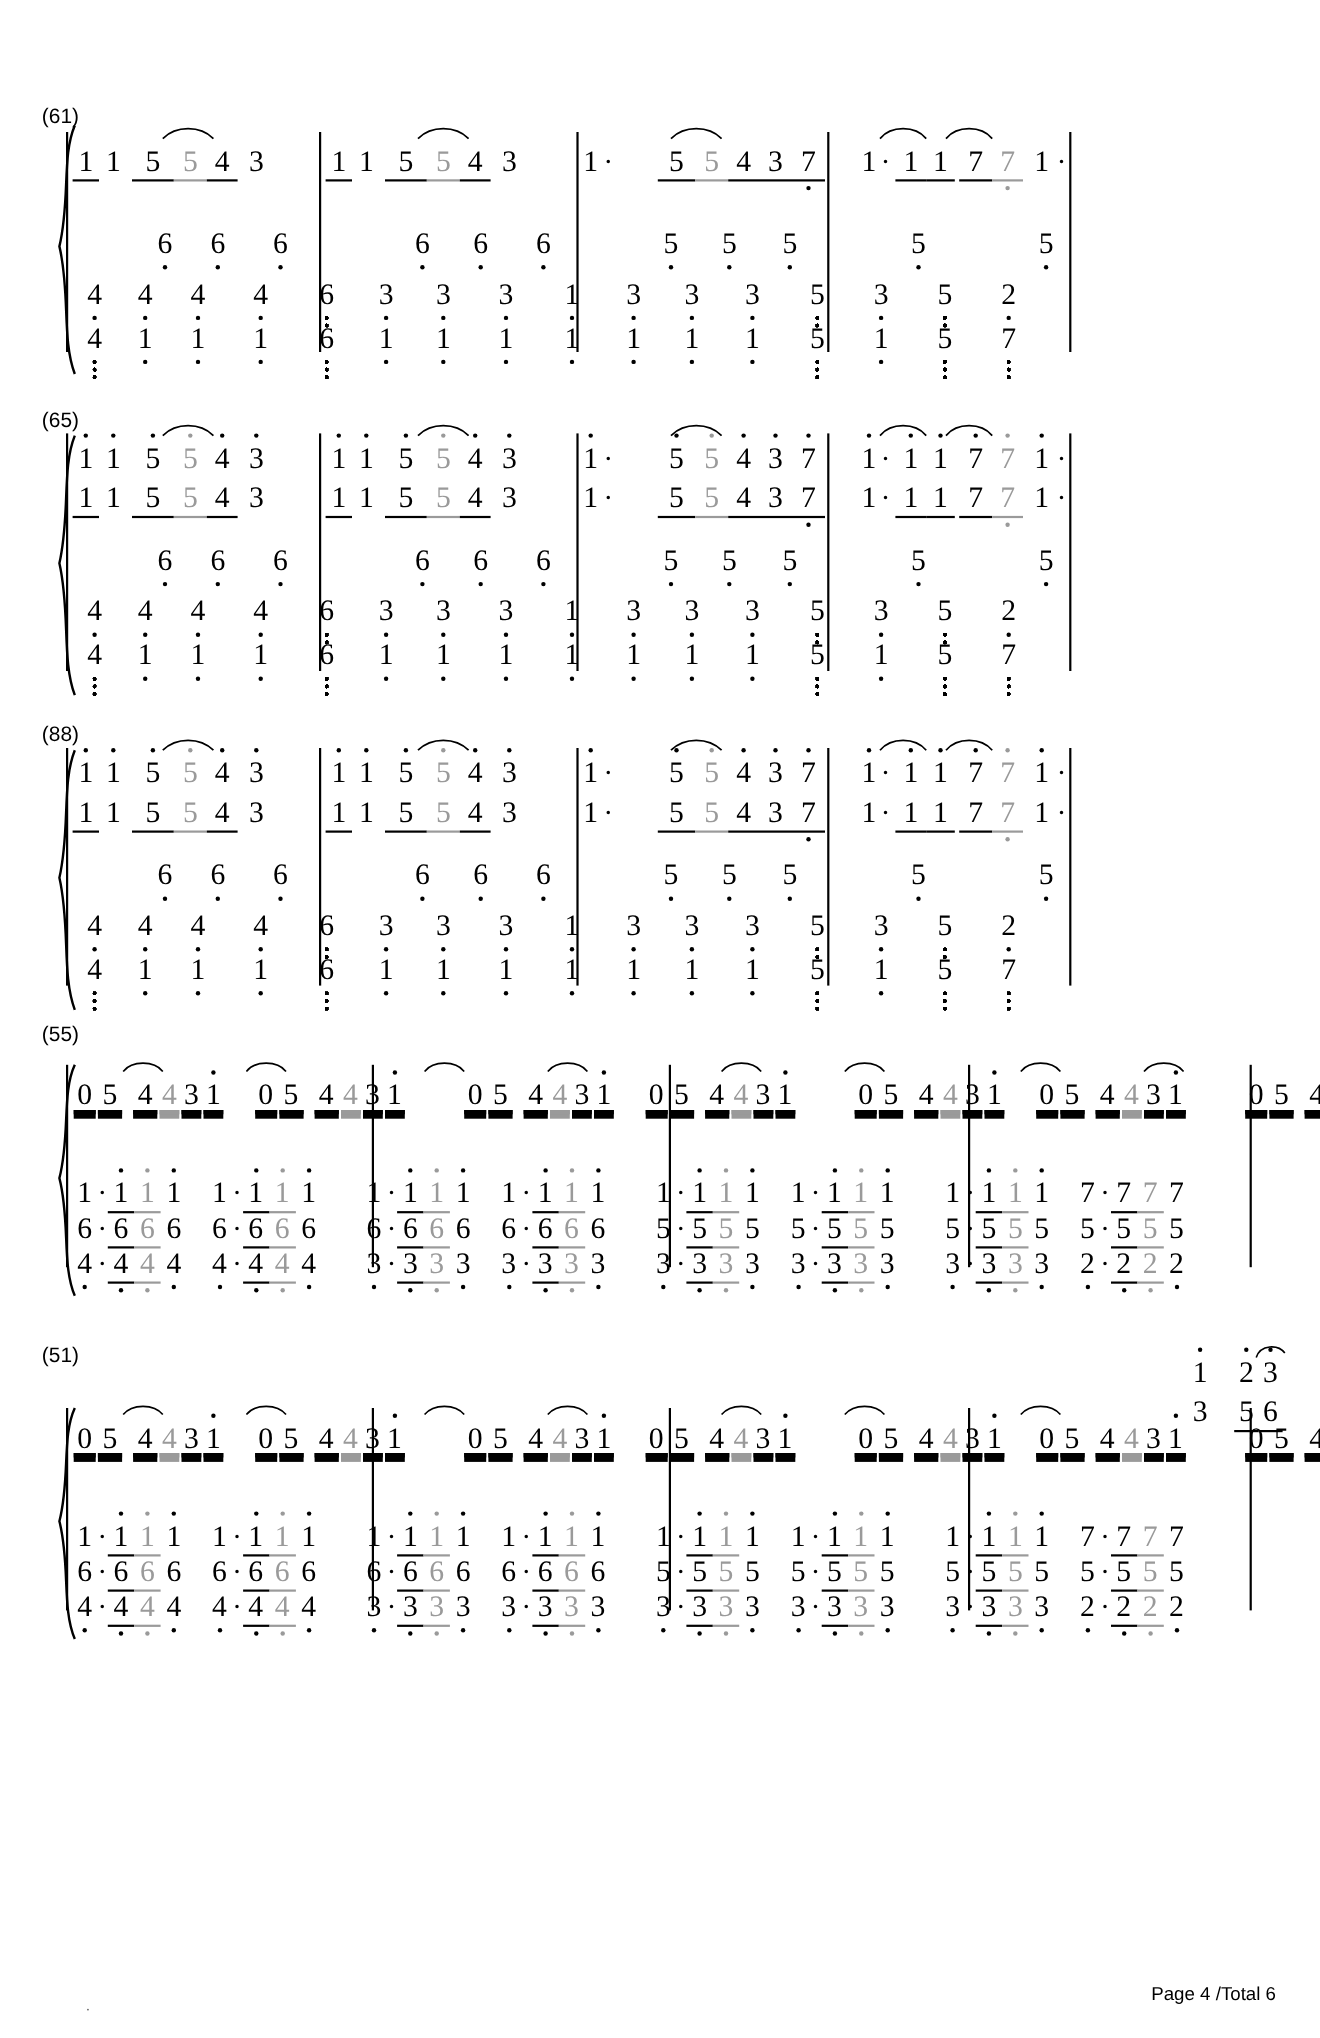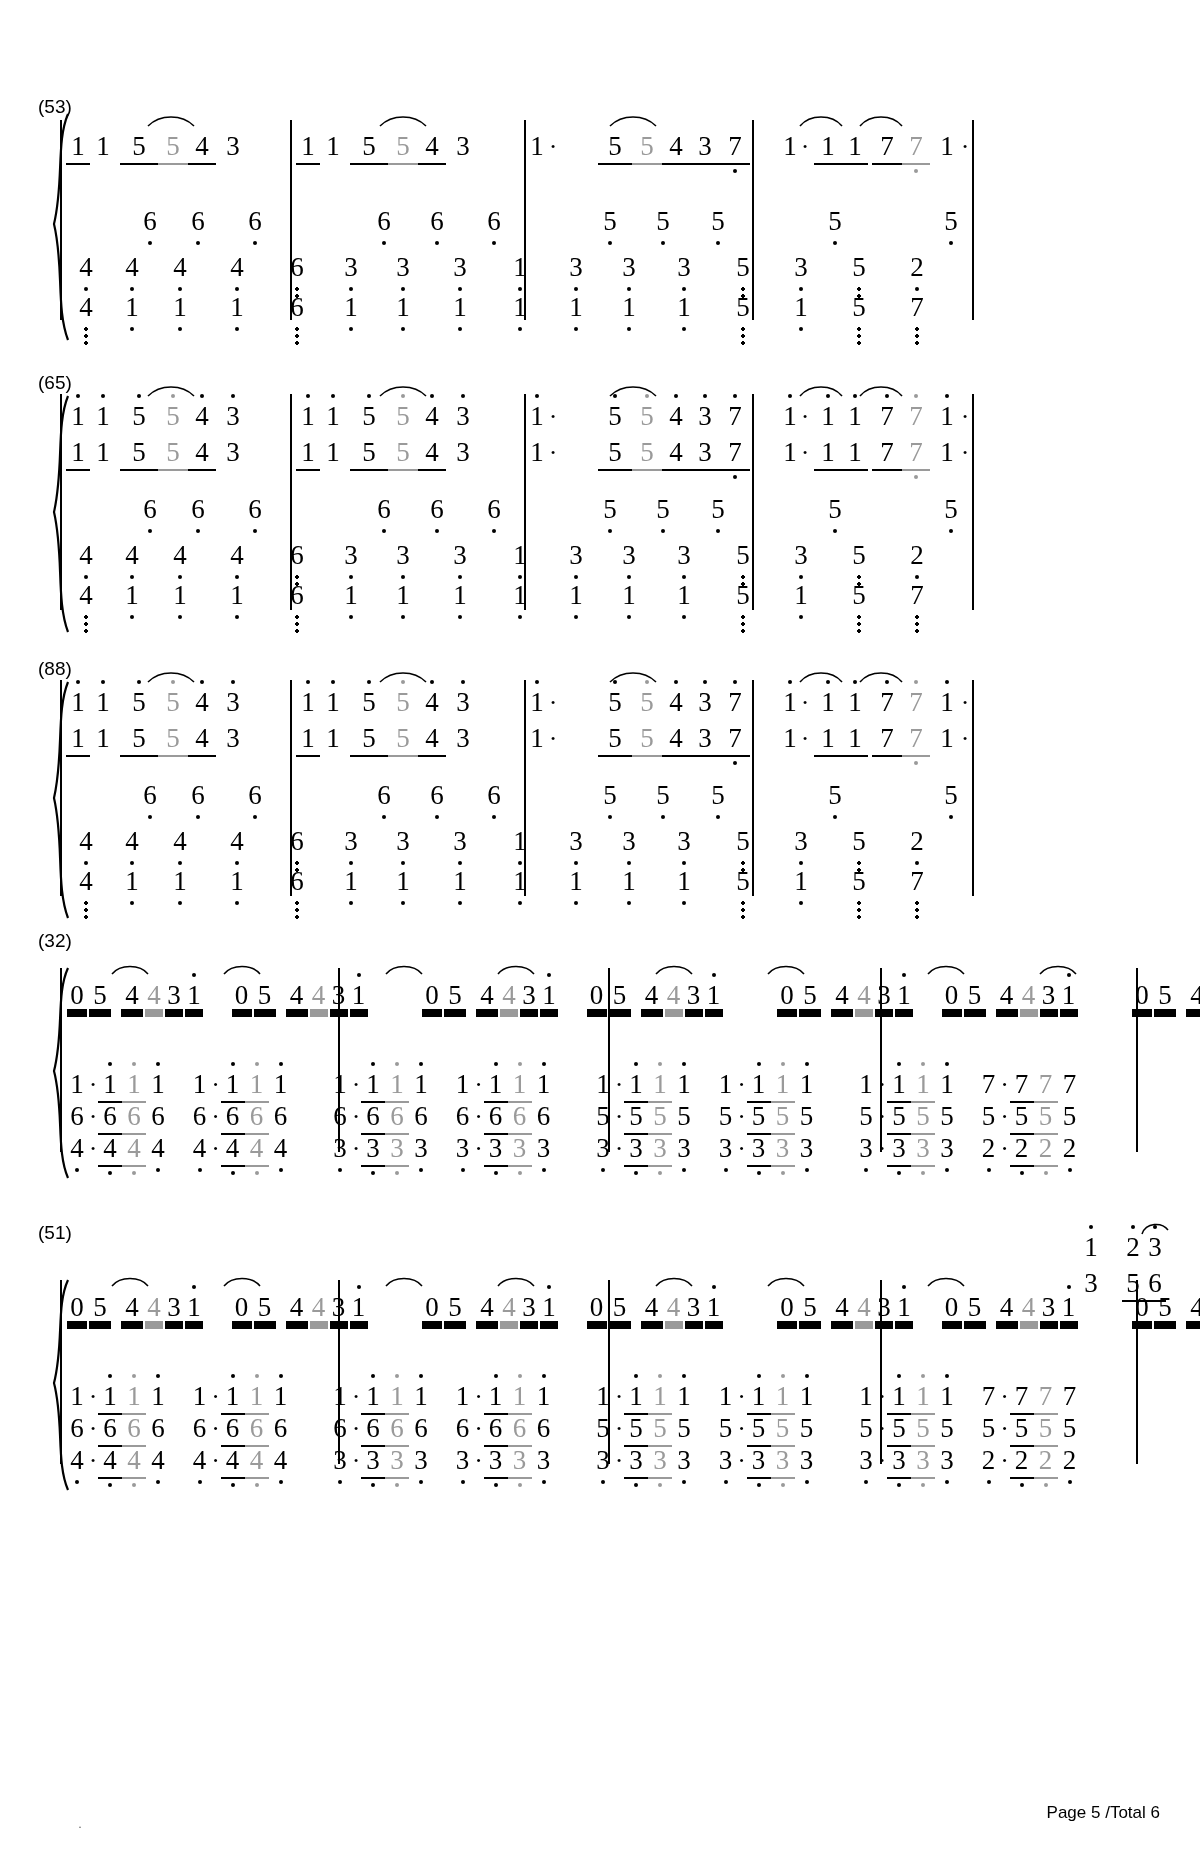--- a/index.html
+++ b/index.html
@@ -74,21 +74,21 @@
     font-family:"Liberation Sans",sans-serif;font-size:17px;
   }
   .tinymark{position:absolute;left:78px;bottom:18px;font-size:12px;color:#555;}
 </style>
 </head>
 <body>
 
 <div class="page">
 
 <div class="system" style="position:absolute;left:0;top:90px;width:1200px;height:250px;">
-  <div class="meas-label" style="top:6px;">(53)</div>
+  <div class="meas-label" style="top:6px;">(61)</div>
   <div class="brace" style="top:22px;">
     <svg width="26" height="230" viewBox="0 0 26 230">
           <path d="M20 2 C8 30 16 70 6 112 C16 154 8 196 20 228" stroke="#000" stroke-width="2.2" fill="none"></path>
         </svg>
   </div>
 
   <div class="barline" style="left:60px;top:30px;height:200px;"></div>
   <div class="barline" style="left:290px;top:30px;height:200px;"></div>
   <div class="barline" style="left:524px;top:30px;height:200px;"></div>
   <div class="barline" style="left:752px;top:30px;height:200px;"></div>
@@ -396,21 +396,21 @@
     <span class="n dotdn" style="width:52px;">1</span>
     <span class="n dotdn" style="width:52px;">1</span><span class="n dotdn" style="width:54px;">1</span><span class="n dotdn" style="width:56px;">1</span>
     <span class="n dotdn3" style="width:54px;">5</span>
     <span class="n dotdn" style="width:54px;">1</span>
     <span class="n dotdn3" style="width:54px;">5</span>
     <span class="n dotdn3" style="width:54px;">7</span>
   </div>
 </div>
 
 <div class="system" style="position:absolute;left:0;top:930px;width:1200px;height:250px;">
-  <div class="meas-label" style="top:0px;">(32)</div>
+  <div class="meas-label" style="top:0px;">(55)</div>
   <div class="brace" style="top:36px;">
     <svg width="26" height="214" viewBox="0 0 26 214">
           <path d="M20 2 C8 28 16 66 6 105 C16 144 8 184 20 212" stroke="#000" stroke-width="2.2" fill="none"></path>
         </svg>
   </div>
 
   <div class="barline" style="left:60px;top:38px;height:184px;"></div>
   <div class="barline" style="left:338px;top:38px;height:184px;"></div>
   <div class="barline" style="left:608px;top:38px;height:184px;"></div>
   <div class="barline" style="left:880px;top:38px;height:184px;"></div>
@@ -662,15 +662,15 @@
     <span style="display:inline-block;width:6px;"></span>
     <span class="n dotdn" style="width:22px;">3</span><span class="augdot">·</span><span class="n u1 dotdn" style="width:24px;">3</span><span class="n u1 dotdn grey" style="width:24px;">3</span><span class="n dotdn" style="width:24px;">3</span>
     <span style="display:inline-block;width:24px;"></span>
     <span class="n dotdn" style="width:22px;">3</span><span class="augdot">·</span><span class="n u1 dotdn" style="width:24px;">3</span><span class="n u1 dotdn grey" style="width:24px;">3</span><span class="n dotdn" style="width:24px;">3</span>
     <span style="display:inline-block;width:6px;"></span>
     <span class="n dotdn" style="width:22px;">2</span><span class="augdot">·</span><span class="n u1 dotdn" style="width:24px;">2</span><span class="n u1 dotdn grey" style="width:24px;">2</span><span class="n dotdn" style="width:24px;">2</span>
   </div>
 </div>
 
 <div class="tinymark">·</div>
-<div class="footer">Page 5 /Total 6</div>
+<div class="footer">Page 4 /Total 6</div>
 
 </div>
 
 </body></html>

